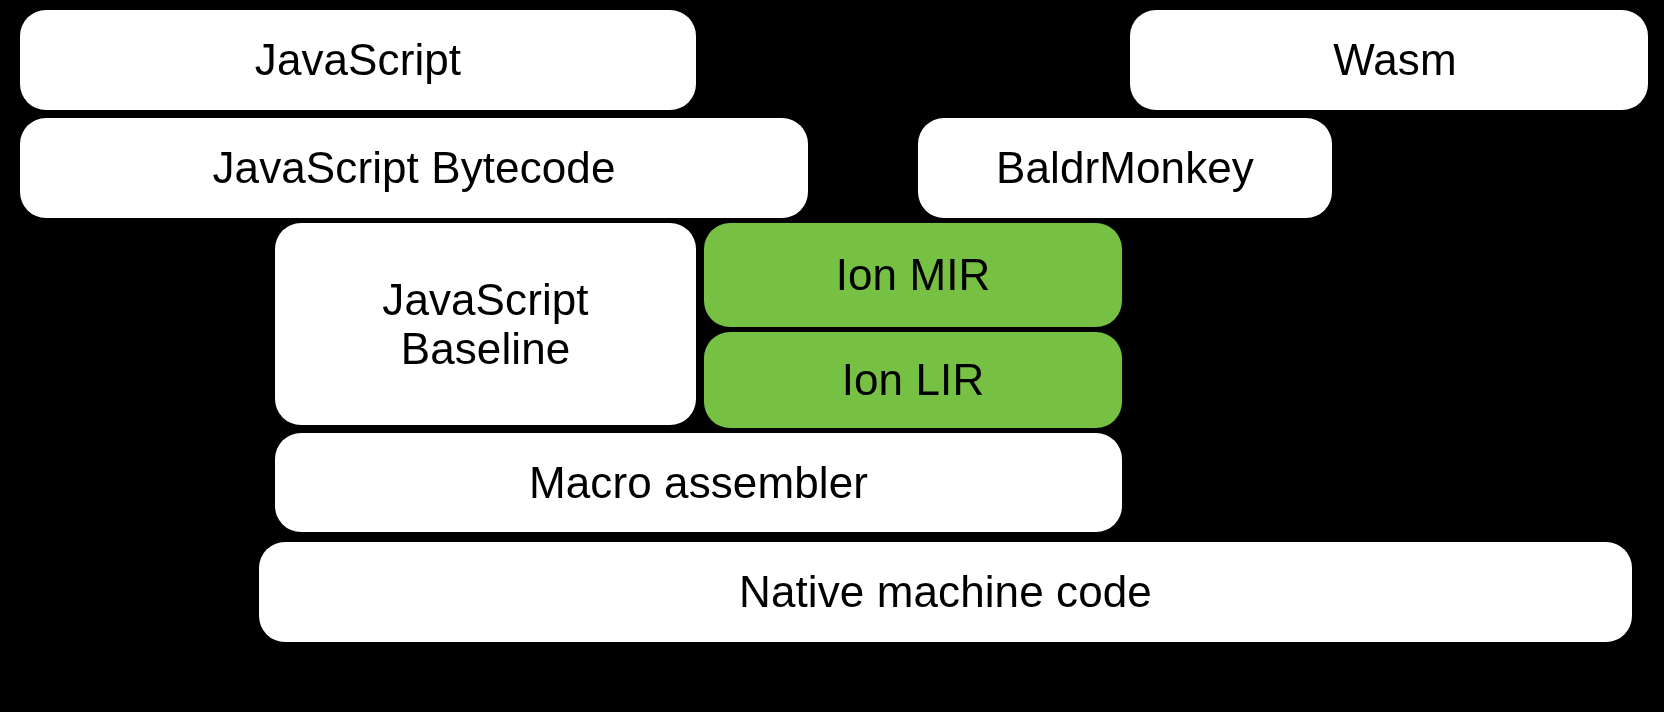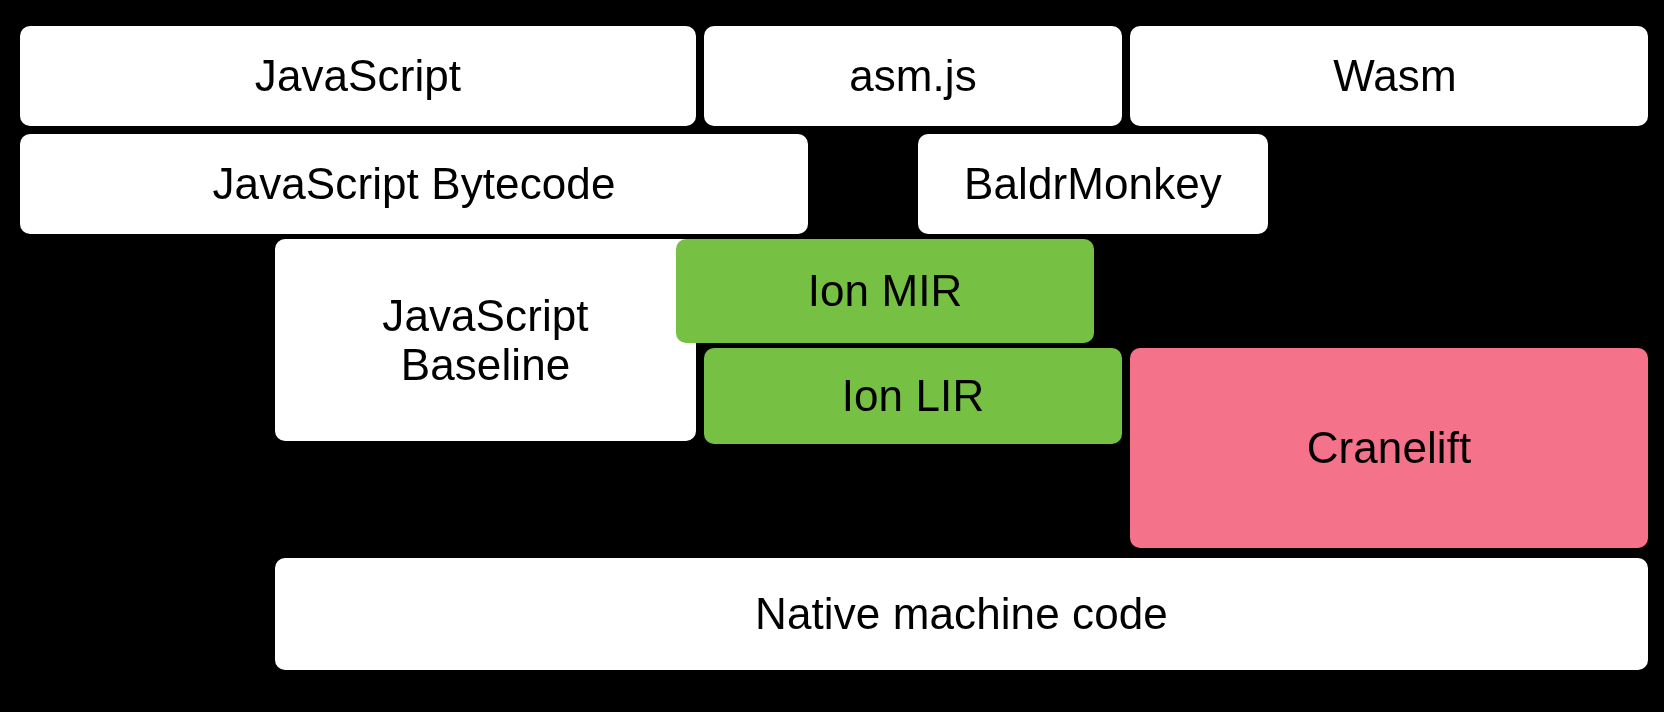--- a/index.html
+++ b/index.html
@@ -16,42 +16,40 @@
     font-family: "Liberation Sans", sans-serif;
   }
   .node {
     position: absolute;
     box-sizing: border-box;
     display: flex;
     align-items: center;
     justify-content: center;
     text-align: center;
     color: #000000;
-    border-radius: 10px;
+    border-radius: 26px;
     font-size: 44px;
     line-height: 1.12;
     font-weight: 400;
     letter-spacing: 0.1px;
     white-space: pre-line;
     user-select: none;
-    margin-top: 16px;
   }
   .fill-white { background: #ffffff; }
   .fill-gray  { background: #e8e8e8; }
   .fill-green { background: #76c043; }
   .fill-pink  { background: #f4728a; }
 </style>
 </head>
 <body>
 
 <div id="stage" style="background: rgb(0, 0, 0);">
     <div class="node fill-white" style="left: 20px; top: 10px; width: 676px; height: 100px;"><span>JavaScript</span></div>
-    <div class="node fill-white" style="left: 704px; top: 10px; width: 418px; height: 100px;"><span>asm.js</span></div>
     <div class="node fill-white" style="left: 1130px; top: 10px; width: 518px; height: 100px; padding-left: 12px;"><span>Wasm</span></div>
     <div class="node fill-white" style="left: 20px; top: 118px; width: 788px; height: 100px;"><span>JavaScript Bytecode</span></div>
-    <div class="node fill-white" style="left: 918px; top: 118px; width: 350px; height: 100px; text-align: right;"><span>BaldrMonkey</span></div>
+    <div class="node fill-white" style="left: 918px; top: 118px; width: 414px; height: 100px; text-align: right;"><span>BaldrMonkey</span></div>
     <div class="node fill-white" style="left: 275px; top: 223px; width: 421px; height: 202px;"><span>JavaScript
 Baseline</span></div>
-    <div class="node fill-green" style="left: 676px; top: 223px; width: 418px; height: 104px;"><span>Ion MIR</span></div>
+    <div class="node fill-green" style="left: 704px; top: 223px; width: 418px; height: 104px;"><span>Ion MIR</span></div>
     <div class="node fill-green" style="left: 704px; top: 332px; width: 418px; height: 96px;"><span>Ion LIR</span></div>
-    <div class="node fill-pink" style="left: 1130px; top: 332px; width: 518px; height: 200px;"><span>Cranelift</span></div>
-    <div class="node fill-white" style="left: 275px; top: 542px; width: 1373px; height: 112px;"><span>Native machine code</span></div>
+    <div class="node fill-white" style="left: 275px; top: 433px; width: 847px; height: 99px;"><span>Macro assembler</span></div>
+    <div class="node fill-white" style="left: 259px; top: 542px; width: 1373px; height: 100px;"><span>Native machine code</span></div>
   </div>
 
 </body></html>

